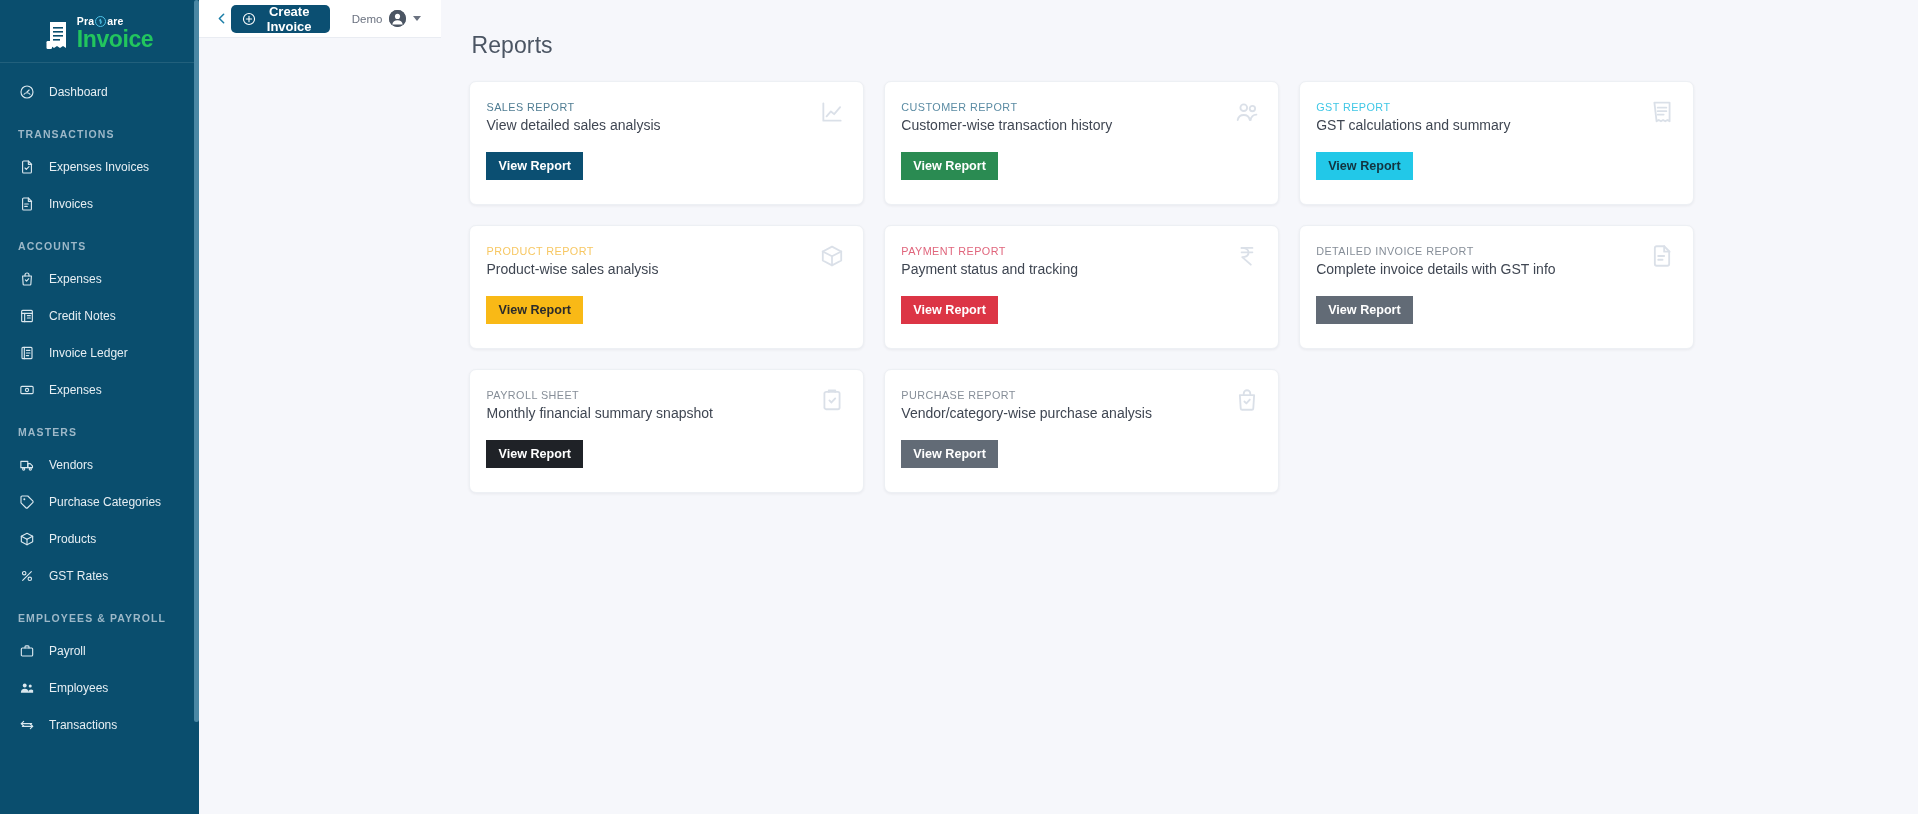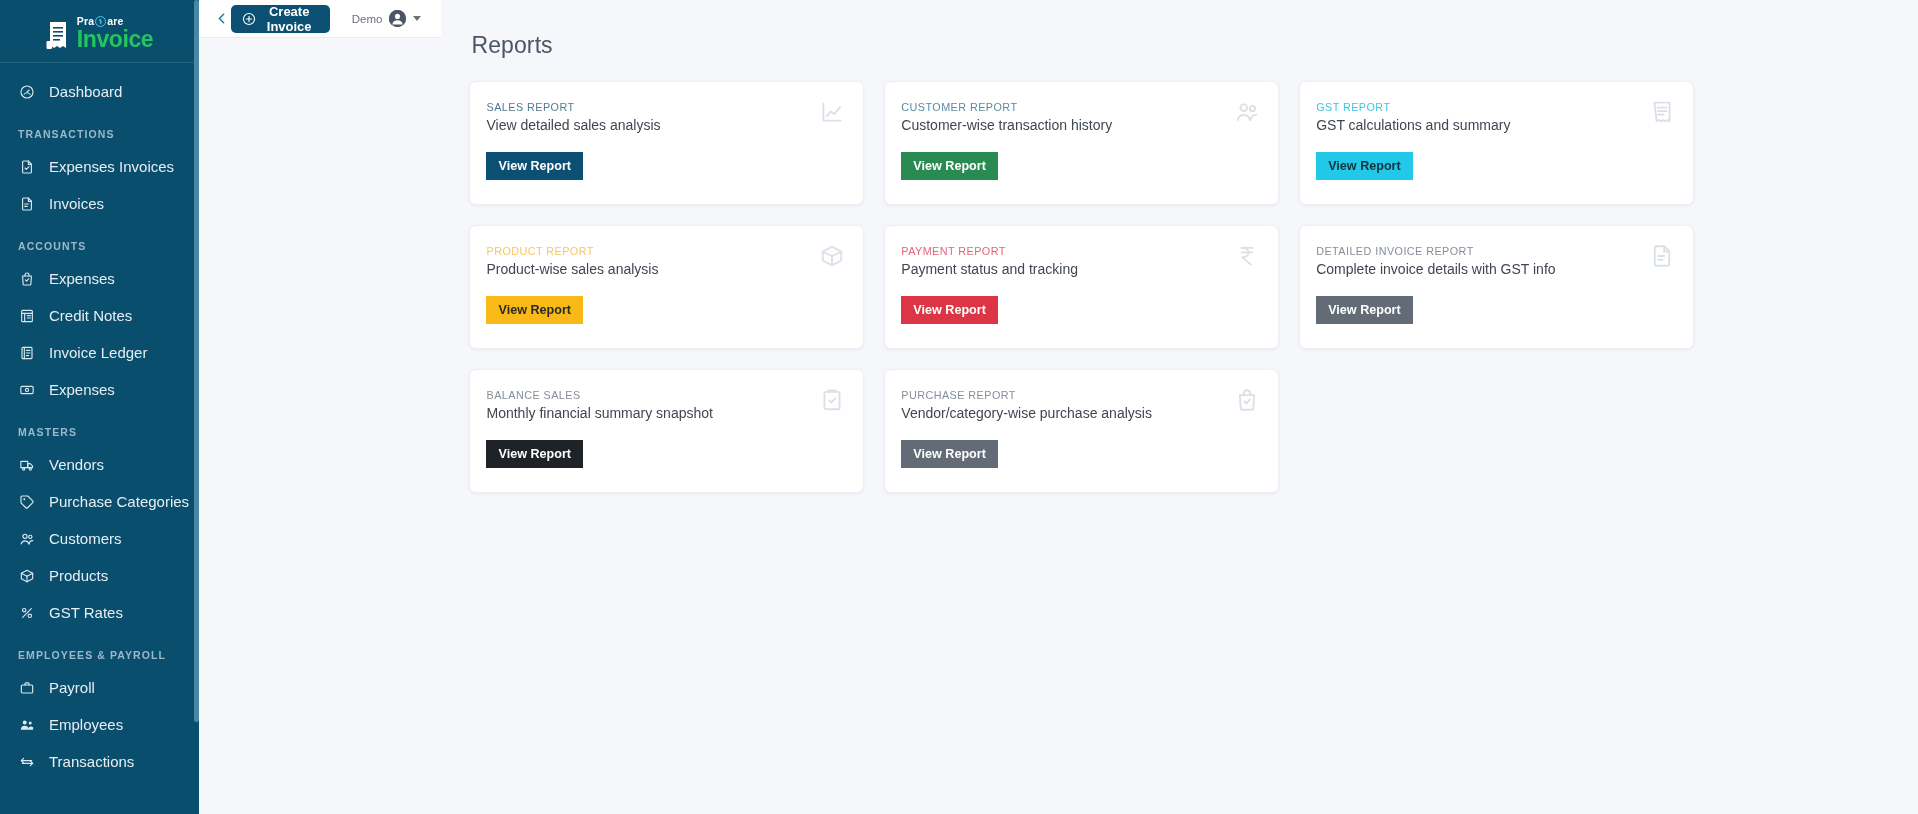--- a/index.html
+++ b/index.html
@@ -64,21 +64,21 @@
     font-weight: 700;
     color: #9db8c8;
     padding: 18px 0 8px 18px;
     text-transform: uppercase;
   }
   .nav-item {
     display: flex;
     align-items: center;
     gap: 14px;
     padding: 8px 0 8px 18px;
-    font-size: 15px;
+    font-size: 12px;
     color: #e6eef3;
     cursor: pointer;
     line-height: 20px;
     height: 37px;
   }
   .nav-item .ico {
     width: 17px; height: 17px; flex: 0 0 17px;
     display: flex; align-items: center; justify-content: center;
     color: #dbe8ef;
   }
@@ -326,31 +326,20 @@
             <span>Vendors</span>
           </div>
           <div class="nav-item">
             <span class="ico">
               <svg viewBox="0 0 24 24" fill="none" stroke="currentColor" stroke-width="1.7" stroke-linecap="round" stroke-linejoin="round">
                 <path d="M20.6 12.9l-7.7 7.7a1.8 1.8 0 0 1-2.6 0L3 13.3V4.6a1.6 1.6 0 0 1 1.6-1.6h8.6l7.4 7.3a1.8 1.8 0 0 1 0 2.6z"></path>
                 <circle cx="8" cy="8" r="1.5" fill="currentColor" stroke="none"></circle>
               </svg>
             </span>
             <span>Purchase Categories</span>
-          </div>
-          <div class="nav-item">
-            <span class="ico">
-              <svg viewBox="0 0 24 24" fill="none" stroke="currentColor" stroke-width="1.7" stroke-linecap="round" stroke-linejoin="round">
-                <circle cx="9" cy="8" r="3.1"></circle>
-                <path d="M3.4 19.4a5.7 5.7 0 0 1 11.2 0"></path>
-                <circle cx="17" cy="8.8" r="2.5"></circle>
-                <path d="M15.4 19.4a5.2 5.2 0 0 1 5.3-5"></path>
-              </svg>
-            </span>
-            <span>Customers</span>
           </div>
           <div class="nav-item">
             <span class="ico">
               <svg viewBox="0 0 24 24" fill="none" stroke="currentColor" stroke-width="1.7" stroke-linecap="round" stroke-linejoin="round">
                 <path d="M20.5 7.8L12 3.4 3.5 7.8v8.4L12 20.6l8.5-4.4z"></path>
                 <polyline points="3.5 7.8 12 12.2 20.5 7.8"></polyline>
                 <line x1="12" y1="12.2" x2="12" y2="20.6"></line>
               </svg>
             </span>
             <span>Products</span>
@@ -474,21 +463,21 @@
               </svg>
             </div></div>
           <div class="card"><div class="card-kicker" style="color: rgb(134, 142, 152);">DETAILED INVOICE REPORT</div><div class="card-desc">Complete invoice details with GST info</div><button class="card-btn" style="background: rgb(98, 107, 118); color: rgb(255, 255, 255);">View Report</button><div class="card-icon">
               <svg viewBox="0 0 24 24" fill="none" stroke="currentColor" stroke-width="1.7" stroke-linecap="round" stroke-linejoin="round">
                 <path d="M14 3H7a1.6 1.6 0 0 0-1.6 1.6v14.8A1.6 1.6 0 0 0 7 21h10a1.6 1.6 0 0 0 1.6-1.6V7.6z"></path>
                 <polyline points="14 3 14 8 19 8"></polyline>
                 <line x1="8.5" y1="12" x2="14" y2="12"></line>
                 <line x1="8.5" y1="15.5" x2="12.5" y2="15.5"></line>
               </svg>
             </div></div>
-          <div class="card"><div class="card-kicker" style="color: rgb(134, 142, 152);">BALANCE SALES</div><div class="card-desc">Monthly financial summary snapshot</div><button class="card-btn" style="background: rgb(31, 34, 39); color: rgb(255, 255, 255);">View Report</button><div class="card-icon">
+          <div class="card"><div class="card-kicker" style="color: rgb(134, 142, 152);">PAYROLL SHEET</div><div class="card-desc">Monthly financial summary snapshot</div><button class="card-btn" style="background: rgb(31, 34, 39); color: rgb(255, 255, 255);">View Report</button><div class="card-icon">
               <svg viewBox="0 0 24 24" fill="none" stroke="currentColor" stroke-width="1.7" stroke-linecap="round" stroke-linejoin="round">
                 <rect x="5" y="4.5" width="14" height="16" rx="1.6"></rect>
                 <path d="M9 4.5V3.2h6v1.3"></path>
                 <polyline points="9.6 12.4 11.5 14.3 15 10.6"></polyline>
               </svg>
             </div></div>
           <div class="card"><div class="card-kicker" style="color: rgb(134, 142, 152);">PURCHASE REPORT</div><div class="card-desc">Vendor/category-wise purchase analysis</div><button class="card-btn" style="background: rgb(98, 107, 118); color: rgb(255, 255, 255);">View Report</button><div class="card-icon">
               <svg viewBox="0 0 24 24" fill="none" stroke="currentColor" stroke-width="1.7" stroke-linecap="round" stroke-linejoin="round">
                 <path d="M5.4 7.5h13.2l-.8 12.2a1.4 1.4 0 0 1-1.4 1.3H7.6a1.4 1.4 0 0 1-1.4-1.3z"></path>
                 <path d="M9 7.5V6a3 3 0 0 1 6 0v1.5"></path>

